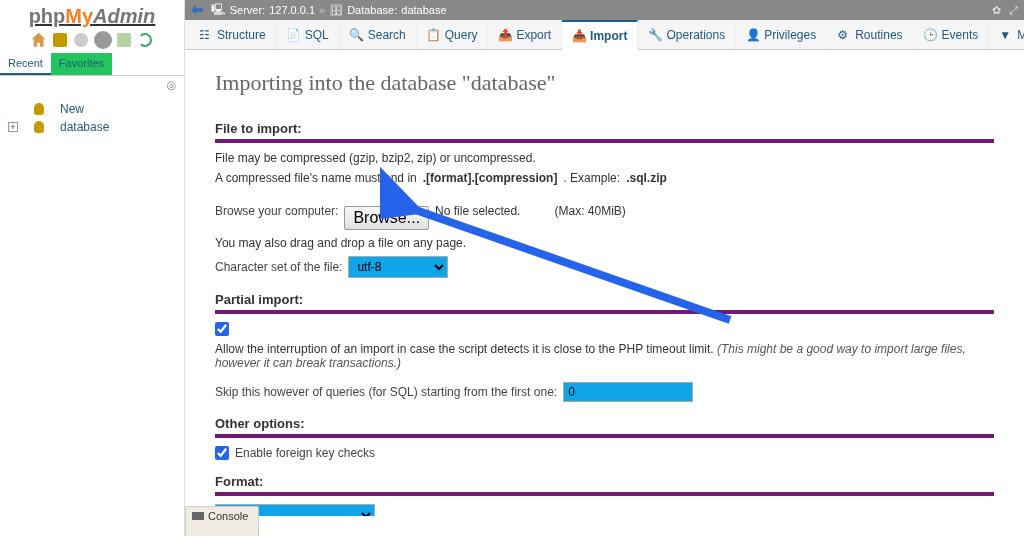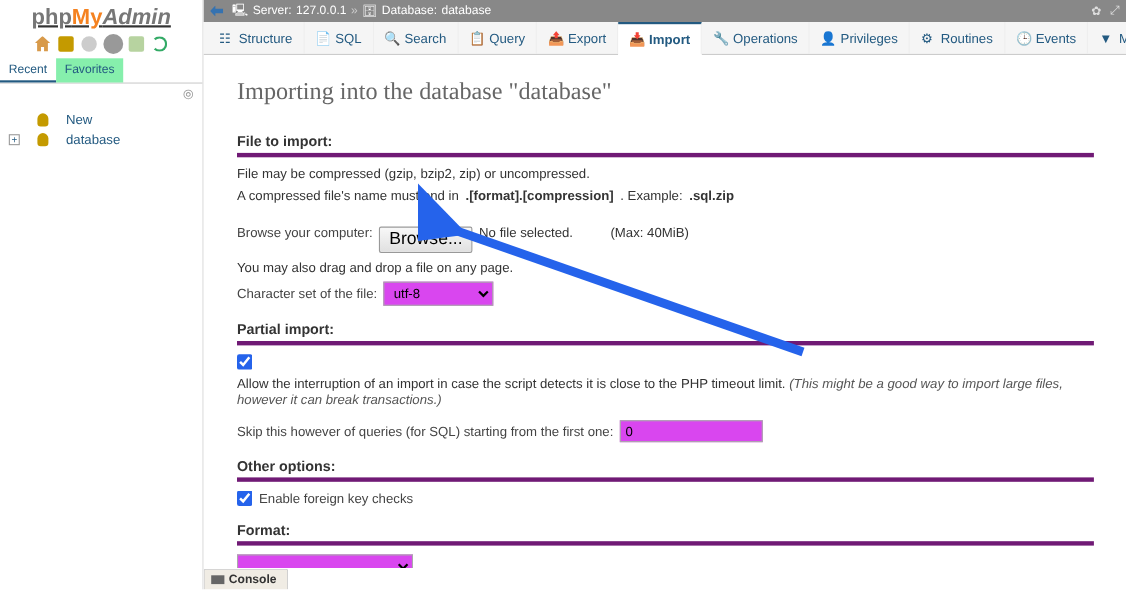--- a/index.html
+++ b/index.html
@@ -6,21 +6,21 @@
 body { font-family: Arial, sans-serif; font-size: 12px; color: #333; background: #fff; width: 1024px; height: 536px; overflow: hidden; position: relative; }
 .left-panel { position: absolute; left: 0; top: 0; width: 185px; height: 536px; background: #fff; border-right: 1px solid #ddd; }
 .logo { text-align: center; padding: 5px 0 2px 0; }
 .logo-text { font-family: "Trebuchet MS", sans-serif; font-size: 20px; font-weight: bold; text-decoration: underline; }
 .logo-php { color: #777; }
 .logo-my { color: #f58220; }
 .logo-admin { color: #777; font-style: italic; }
 .icon-row { text-align: center; padding: 2px 0 6px 0; }
 .icon-row span { display: inline-block; width: 14px; height: 14px; margin: 0 2px; cursor: pointer; }
 .nav-tabs-small { display: flex; border-bottom: 1px solid #ccc; }
-.nav-tab-small { padding: 4px 8px; font-size: 11px; color: #235a81; cursor: pointer; background: #86efac; }
+.nav-tab-small { padding: 4px 8px; font-size: 11px; color: #235a81; cursor: pointer; background: #22c55e; }
 .nav-tab-small.active { background: #fff; border-bottom: 2px solid #235a81; }
 .link-icon { text-align: right; padding: 3px 8px; color: #999; }
 .tree { padding: 4px 8px; }
 .tree-item { padding: 2px 0; display: flex; align-items: center; gap: 16px; color: #235a81; cursor: pointer; }
 .tree-plus { display: inline-block; width: 10px; height: 10px; border: 1px solid #999; font-size: 9px; line-height: 9px; text-align: center; }
 .main-panel { position: absolute; left: 185px; top: 0; right: 0; height: 536px; overflow: hidden; }
 .top-bar { background: #888; color: #fff; height: 20px; display: flex; align-items: center; padding: 0 6px; font-size: 11px; justify-content: space-between; }
 .breadcrumb { display: flex; align-items: center; gap: 4px; }
 .breadcrumb span { color: #fff; }
 .breadcrumb .sep { color: #ccc; }
@@ -29,26 +29,26 @@
 .tab-bar { display: flex; background: #f5f5f5; border-bottom: 1px solid #ccc; height: 30px; align-items: stretch; padding-left: 4px; }
 .tab { display: flex; align-items: center; padding: 0 10px; gap: 4px; color: #235a81; font-size: 12px; cursor: pointer; border-right: 1px solid #eee; }
 .tab.active { background: #fff; border-top: 2px solid #235a81; border-bottom: 1px solid #fff; margin-bottom: -1px; font-weight: bold; }
 .tab-icon { display: inline-block; width: 14px; height: 14px; }
 .content { padding: 20px 30px; overflow-y: auto; height: calc(100% - 70px); }
 h2 { font-family: Georgia, serif; font-size: 22px; font-weight: normal; color: #666; margin-bottom: 25px; }
 .section-title { font-weight: bold; font-size: 13px; border-bottom: 4px solid #701a75; padding-bottom: 3px; margin-bottom: 8px; margin-top: 14px; }
 .row { margin: 6px 0; display: flex; align-items: center; gap: 6px; flex-wrap: wrap; }
 .gray { color: #555; font-style: italic; }
 label { color: #444; }
-select, input[type="number"] { border: 1px solid #aaa; padding: 2px 4px; font-size: 12px; background: #d946ef; }
+select, input[type="number"] { border: 1px solid #aaa; padding: 2px 4px; font-size: 12px; background: #0ea5e9; }
 select { width: 100px; }
 input[type="number"] { width: 130px; }
 .browse-btn { border: 1px solid #999; background: linear-gradient(#f8f8f8,#e0e0e0); padding: 2px 8px; font-size: 16px; cursor: pointer; border-radius: 2px; margin-top: 15px; }
 .checkbox { width: 14px; height: 14px; accent-color: #2563eb; }
-.console-bar { position: absolute; bottom: 0; left: 185px; background: #f0ece4; border: 1px solid #ccc; border-bottom: none; padding: 3px 10px 3px 22px; font-size: 11px; color: #333; border-radius: 2px 2px 0 0; font-weight: bold; }
+.console-bar { position: absolute; bottom: 0; left: 185px; background: #f0ece4; border: 1px solid #ccc; border-bottom: none; padding: 3px 10px 14px 22px; font-size: 11px; color: #333; border-radius: 2px 2px 0 0; }
 .console-bar::before { content: ""; position: absolute; left: 6px; top: 5px; width: 12px; height: 8px; background: #666; }
 .arrow-svg { position: absolute; top: 160px; left: 380px; pointer-events: none; z-index: 100; }
 .mini-icon { display:inline-block; width:14px; height:12px; vertical-align:middle; }
 .mi-home { background:#d89a4a; clip-path: polygon(50% 0, 100% 45%, 85% 45%, 85% 100%, 60% 100%, 60% 70%, 40% 70%, 40% 100%, 15% 100%, 15% 45%, 0 45%); }
 .mi-sql  { background:#c49a00; border-radius:2px; }
 .mi-cog  { width:12px; height:12px; background:#999; border-radius:50%; box-shadow: 0 0 0 2px #999; }
 .mi-refresh { width:12px; height:12px; border:2px solid #3a6; border-radius:50%; border-left-color:transparent; }
 .mi-db { width:10px; height:12px; background:#c49a00; border-radius:5px 5px 3px 3px; }
 .mi-arrow-left { width:12px; height:10px; background:#3572b0; clip-path: polygon(40% 0, 40% 30%, 100% 30%, 100% 70%, 40% 70%, 40% 100%, 0 50%); }
 .gap-wide { margin-left: 28px; }

